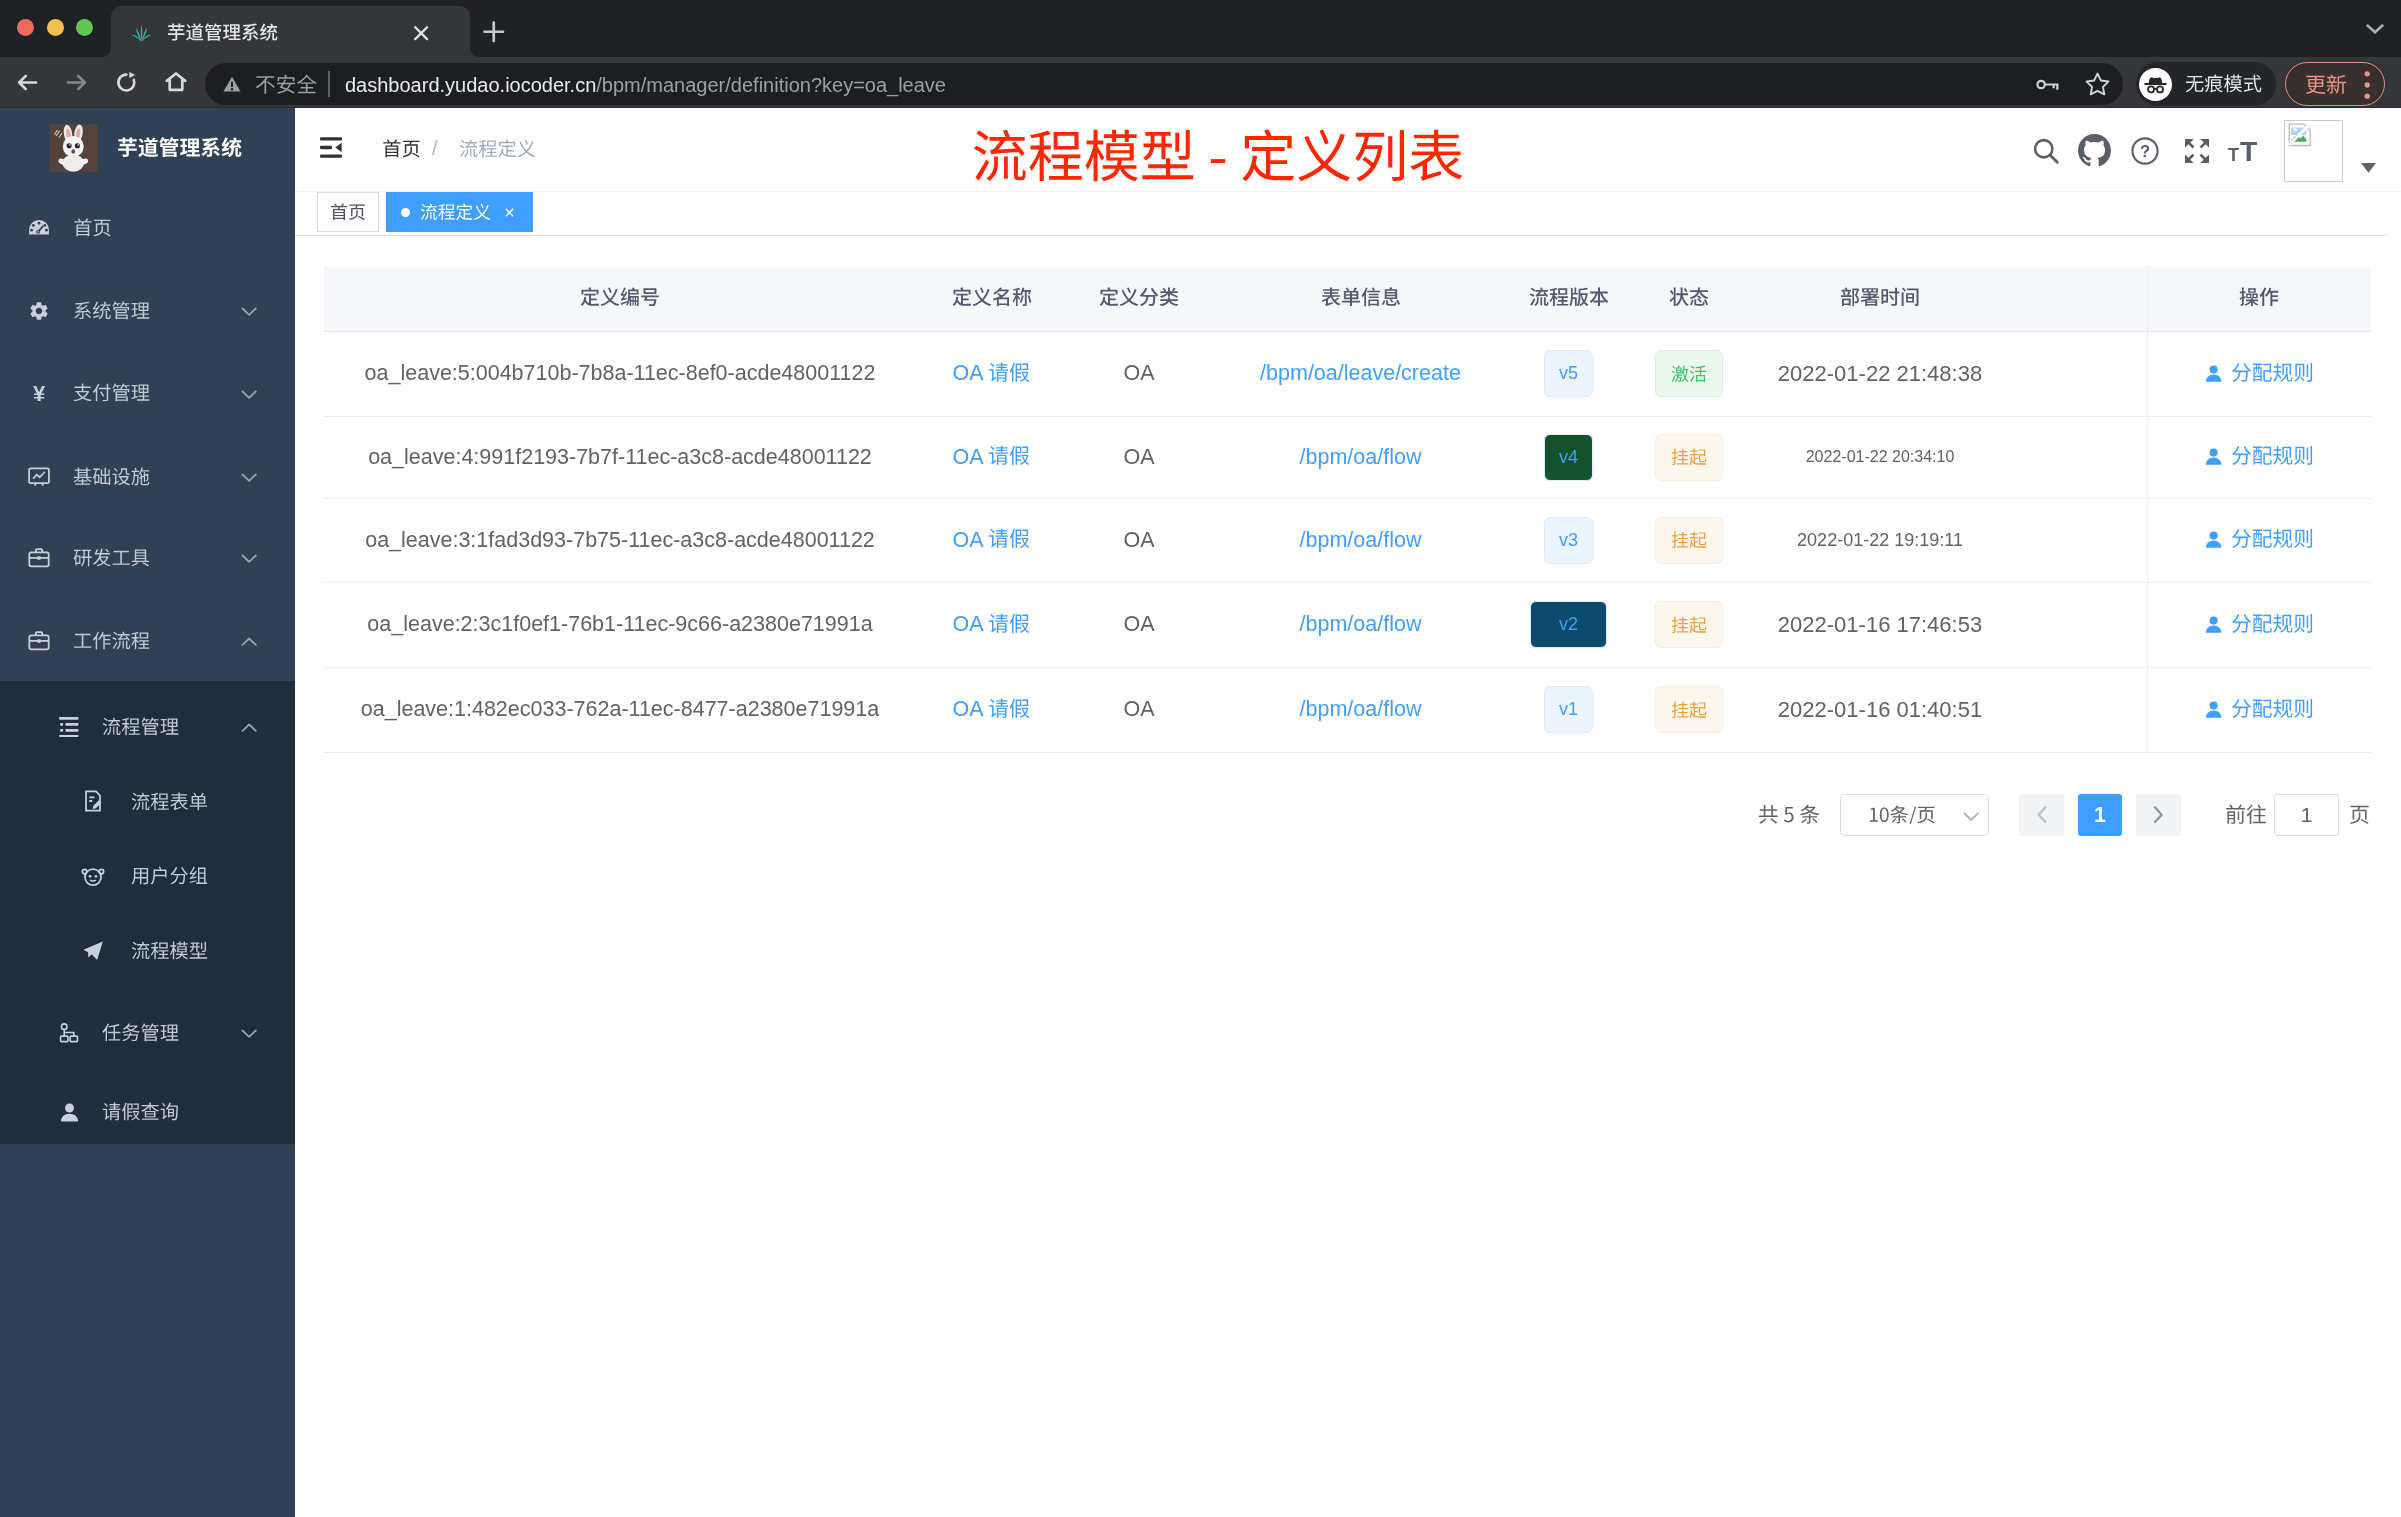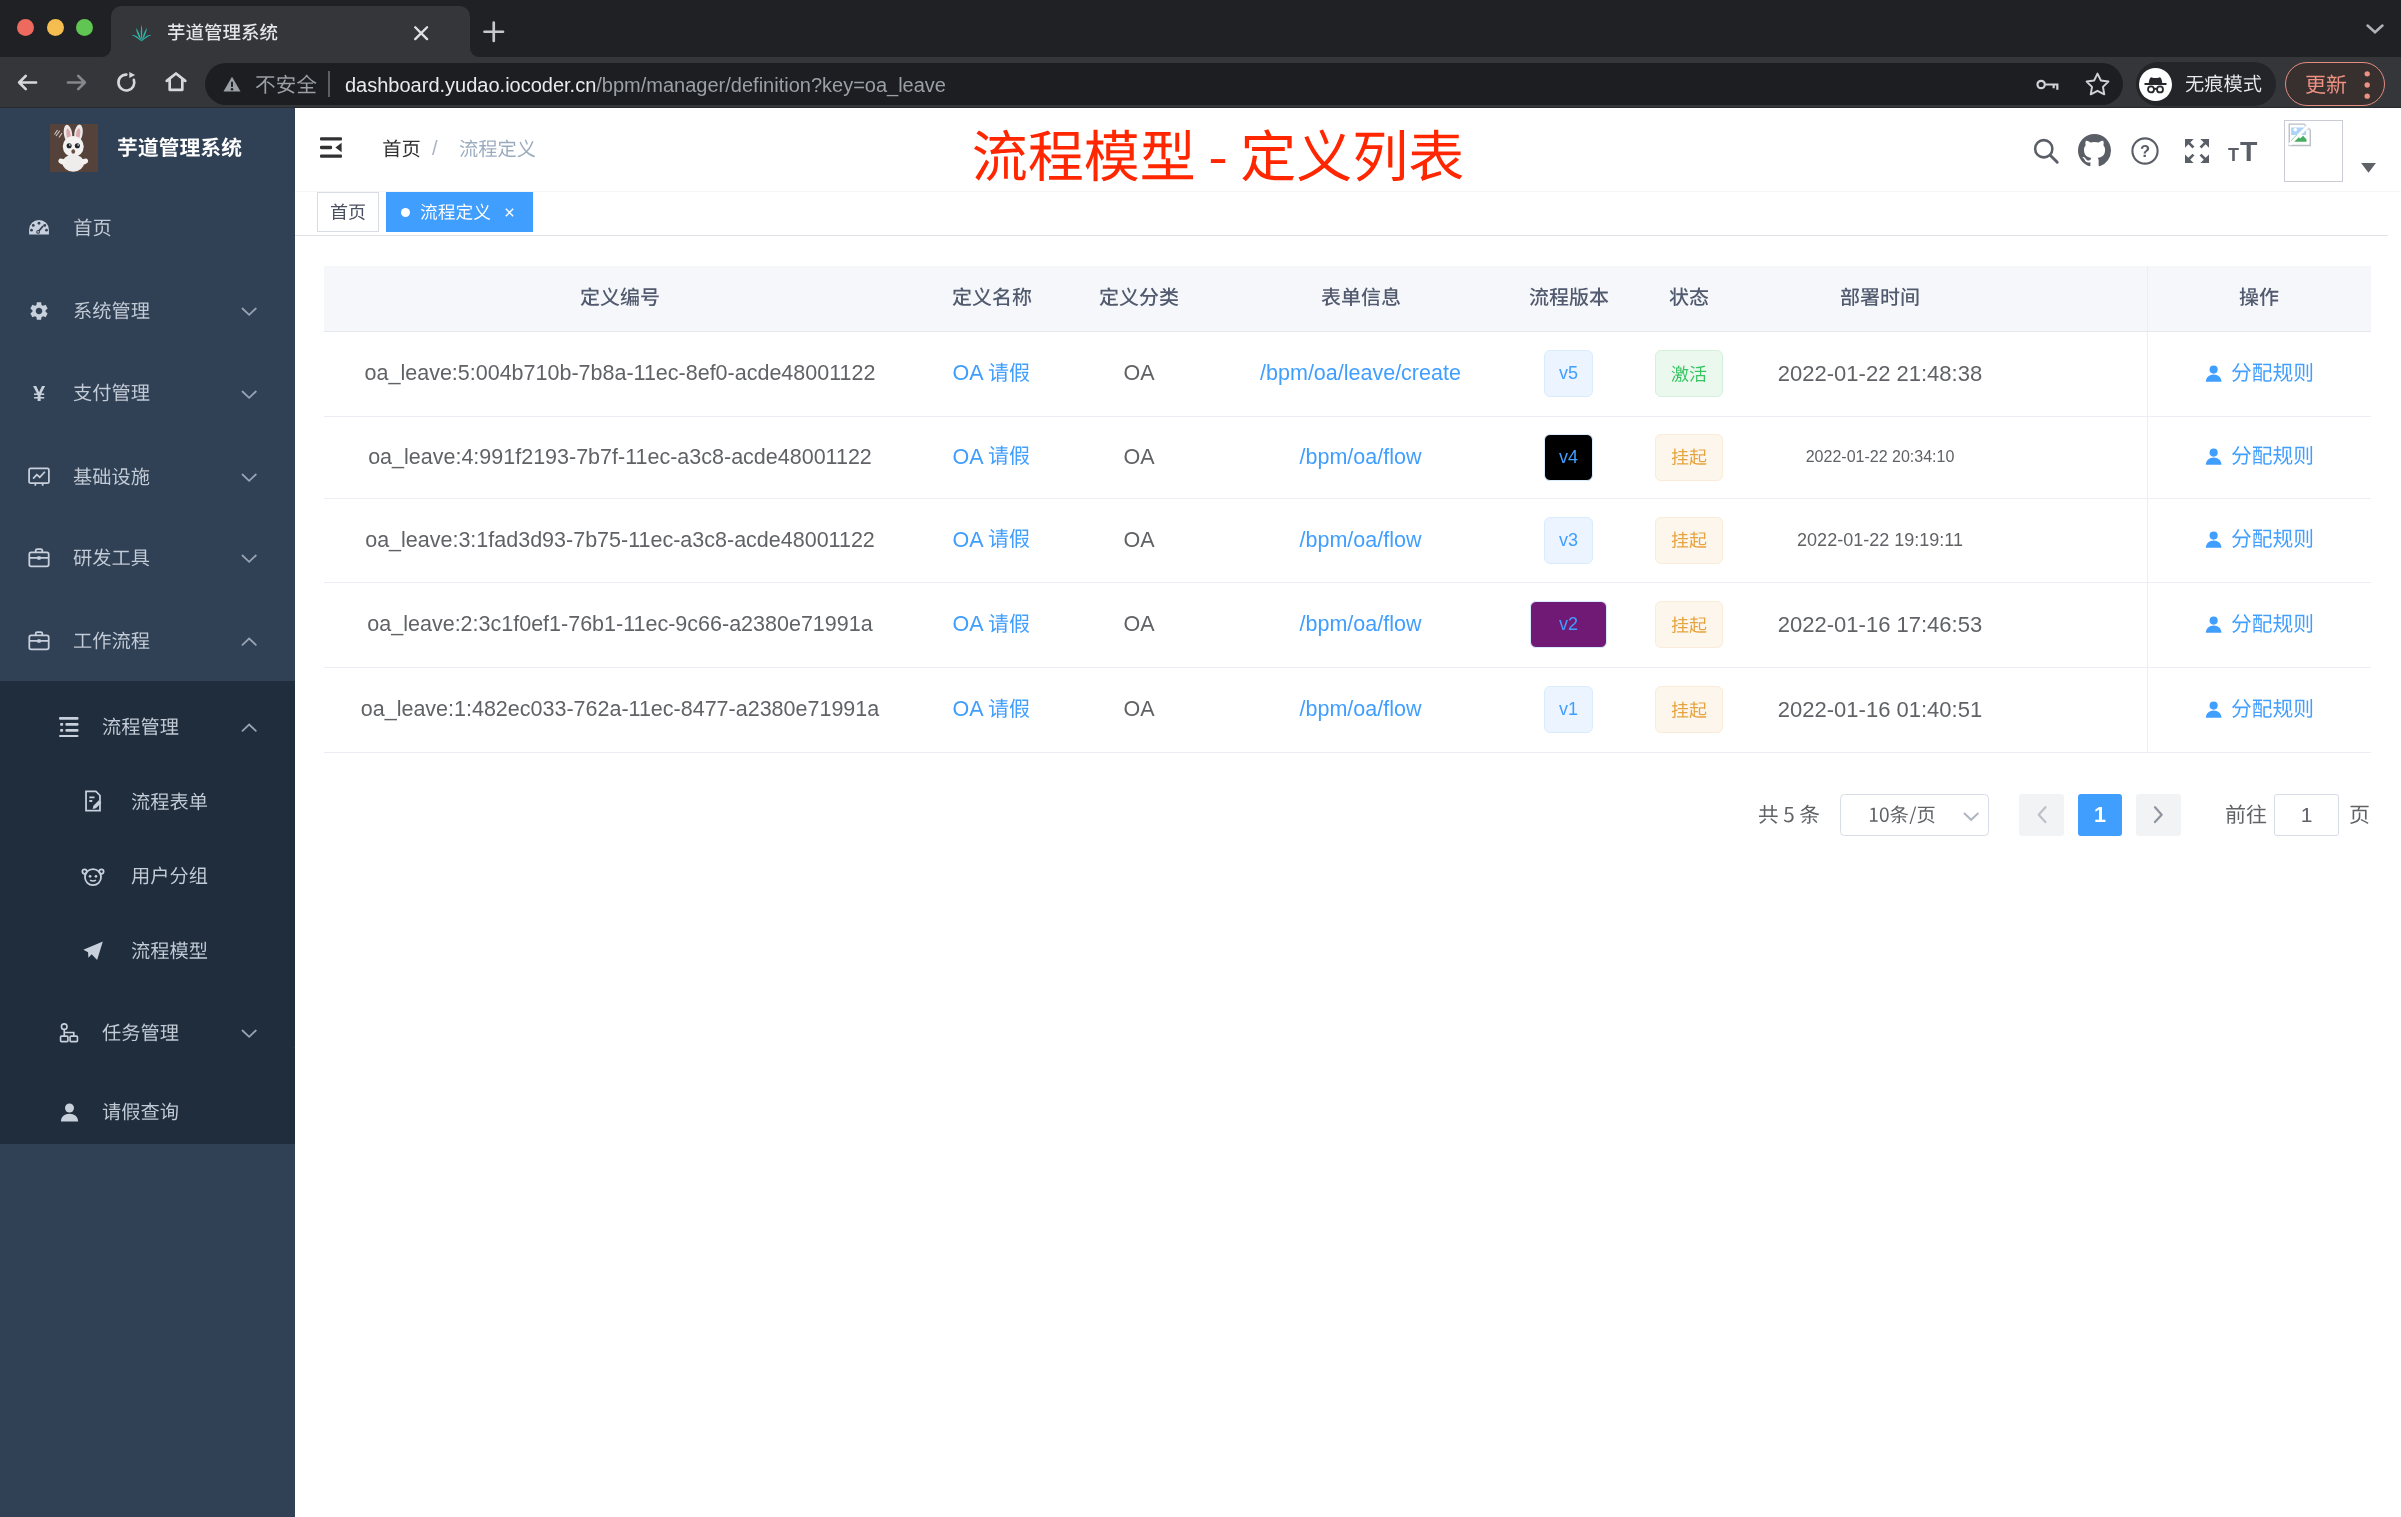--- a/index.html
+++ b/index.html
@@ -688,21 +688,21 @@
         <tr style="height:82px">
           <td>oa_leave:4:991f2193-7b7f-11ec-a3c8-acde48001122</td>
           <td><span class="link">OA <svg class="cj" style="width:42px;height:21px;vertical-align:-2.7px;" viewBox="0 0 2000 1000">
                 <g transform="translate(0,870)" fill="#409eff">
                   <use href="#r8bf7"></use>
                   <use href="#r5047" x="1000"></use>
                 </g>
               </svg></span></td>
           <td>OA</td>
           <td class="link">/bpm/oa/flow</td>
-          <td><span class="vtag" style="background:#000000;border-color:#d9ecff;color:#409eff;padding:0 14px">v4</span></td>
+          <td><span class="vtag" style="background:#14532d;border-color:#d9ecff;color:#409eff;padding:0 14px">v4</span></td>
           <td><span class="vtag" style="background:#fdf6ec;border-color:#faecd8;padding:0 15px">
               <svg class="cj" style="width:36px;height:18px;vertical-align:-2.3px;" viewBox="0 0 2000 1000">
                 <g transform="translate(0,870)" fill="#e6a23c">
                   <use href="#r6302"></use>
                   <use href="#r8d77" x="1000"></use>
                 </g>
               </svg>
             </span></td>
           <td style="font-size:16px">2022-01-22 20:34:10</td>
           <td></td>
@@ -754,21 +754,21 @@
         <tr style="height:85px">
           <td>oa_leave:2:3c1f0ef1-76b1-11ec-9c66-a2380e71991a</td>
           <td><span class="link">OA <svg class="cj" style="width:42px;height:21px;vertical-align:-2.7px;" viewBox="0 0 2000 1000">
                 <g transform="translate(0,870)" fill="#409eff">
                   <use href="#r8bf7"></use>
                   <use href="#r5047" x="1000"></use>
                 </g>
               </svg></span></td>
           <td>OA</td>
           <td class="link">/bpm/oa/flow</td>
-          <td><span class="vtag" style="background:#701a75;border-color:#d9ecff;color:#409eff;padding:0 28px">v2</span></td>
+          <td><span class="vtag" style="background:#0c4a6e;border-color:#d9ecff;color:#409eff;padding:0 28px">v2</span></td>
           <td><span class="vtag" style="background:#fdf6ec;border-color:#faecd8;padding:0 15px">
               <svg class="cj" style="width:36px;height:18px;vertical-align:-2.3px;" viewBox="0 0 2000 1000">
                 <g transform="translate(0,870)" fill="#e6a23c">
                   <use href="#r6302"></use>
                   <use href="#r8d77" x="1000"></use>
                 </g>
               </svg>
             </span></td>
           <td style="font-size:22px">2022-01-16 17:46:53</td>
           <td></td>

